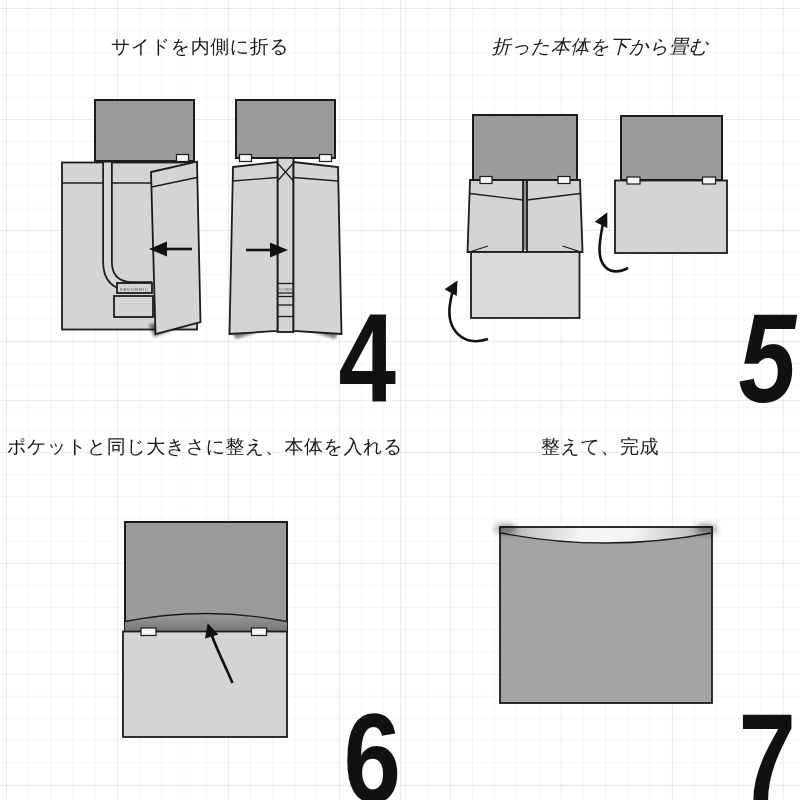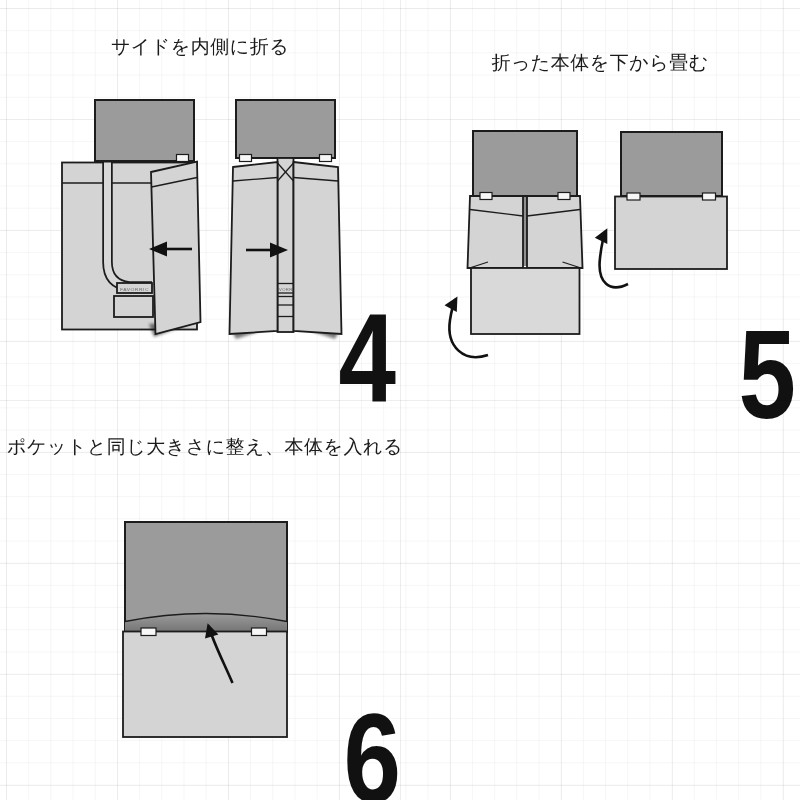--- a/index.html
+++ b/index.html
@@ -11,21 +11,21 @@
       linear-gradient(to bottom, rgba(0,0,0,0.045) 1px, transparent 1px),
       linear-gradient(to right, rgba(0,0,0,0.035) 1px, transparent 1px),
       linear-gradient(to bottom, rgba(0,0,0,0.035) 1px, transparent 1px);
     background-size: 111px 111px, 111px 111px, 22.2px 22.2px, 22.2px 22.2px;
     background-position: 6px 8px;
     font-family:"Liberation Sans","DejaVu Sans",sans-serif;
   }
   .seam-h { position:absolute; left:0; top:400px; width:800px; height:1px; background:rgba(0,0,0,0.07); }
   .seam-v { position:absolute; left:400px; top:0; width:1px; height:800px; background:rgba(0,0,0,0.07); }
   .quad { position:absolute; width:400px; height:400px; }
-  #q1 { left:0; top:0; }   #q2 { left:400px; top:16px; }
+  #q1 { left:0; top:0; }   #q2 { left:400px; top:0;font-style:italic; }
   #q3 { left:5px; top:400px; } #q4 { left:400px; top:400px; }
   .step-title {
     position:absolute; top:34px; left:0; width:100%; text-align:center;
     font-size:19px; letter-spacing:0.5px; color:var(--title,#1a1a1a); white-space:nowrap;
   }
   .step-num {
     position:absolute; right:4px; bottom:-22px; line-height:1;
     font-size:126px; font-weight:bold; color:var(--number,#111);
     transform:scaleX(0.82); transform-origin:100% 100%;
   }
@@ -161,16 +161,37 @@
         <path class="thin" stroke-width="1.6" d="M120,221.5 Q201,205.5 282,221.5"></path>
         <rect class="body-shape" x="118" y="231.5" width="164" height="105.5"></rect>
         <rect class="tab" x="136" y="228" width="15" height="7.5"></rect>
         <rect class="tab" x="246.5" y="228" width="15" height="7.5"></rect>
         <path class="arrow-line" marker-end="url(#ah6)" d="M227.5,283 C219,263 209,244 203.5,226"></path>
       </g>
     </svg>
     <div class="step-num">6</div>
   </div>
 
+  <div class="quad" id="q4">
+    <div class="step-title">整えて、完成</div>
+    <svg class="diagram" width="400" height="400" viewBox="0 0 400 400" aria-hidden="true">
+      <defs>
+        <linearGradient id="bandGrad" x1="0" y1="0" x2="1" y2="0">
+          <stop offset="0" style="stop-color:var(--band_edge,#b0b0b0)"></stop>
+          <stop offset="0.38" style="stop-color:var(--band_highlight,#f5f5f5)"></stop>
+          <stop offset="0.62" style="stop-color:var(--band_highlight,#f5f5f5)"></stop>
+          <stop offset="1" style="stop-color:var(--band_edge,#b0b0b0)"></stop>
+        </linearGradient>
+      </defs>
+      <g>
+        <rect class="finished" x="100" y="127" width="212" height="176"></rect>
+        <path fill="url(#bandGrad)" d="M100.9,127.9 L311.1,127.9 L311.1,133 Q206,153 100.9,133 Z"></path>
+        <path class="thin" stroke-width="1.6" d="M100.9,133 Q206,153 311.1,133"></path>
+        <ellipse class="corner-sh" cx="106" cy="129" rx="11" ry="5"></ellipse>
+        <ellipse class="corner-sh" cx="306" cy="129" rx="11" ry="5"></ellipse>
+      </g>
+    </svg>
+    <div class="step-num">7</div>
+  </div>
 
   <div class="seam-h"></div>
   <div class="seam-v"></div>
 </div>
 
 </body></html>

